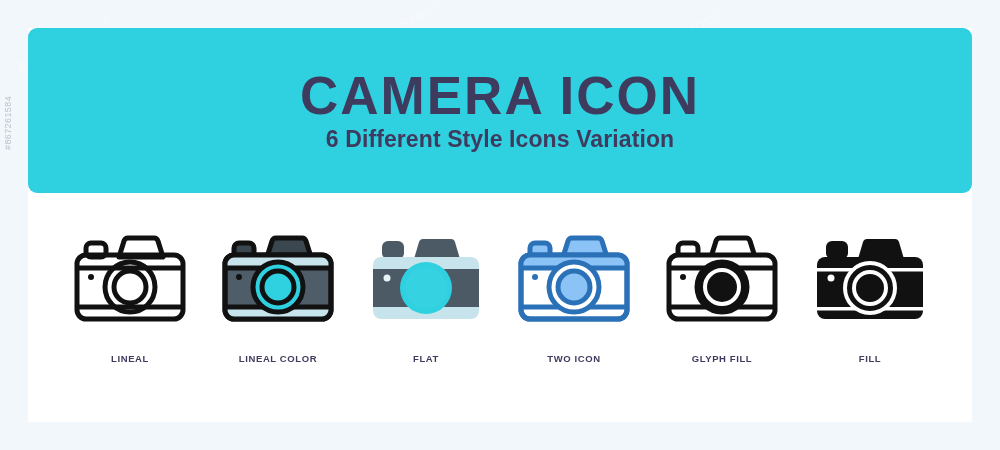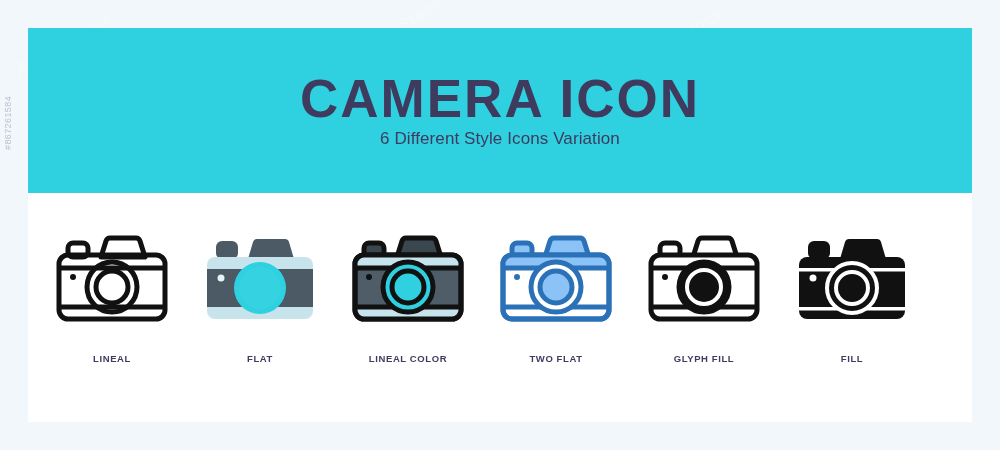--- a/index.html
+++ b/index.html
@@ -25,44 +25,45 @@
     flex-direction: column;
   }
   .header {
     background: #2fd0e0;
     height: 165px;
     flex: 0 0 165px;
     display: flex;
     flex-direction: column;
     align-items: center;
     justify-content: center;
+    border-radius: 9px;
   }
   .title {
     font-size: 53px;
     font-weight: 700;
     letter-spacing: 2px;
     color: #3f3b5e;
     line-height: 1;
     margin: 0 0 4px 0;
     text-align: center;
   }
   .subtitle {
-    font-size: 17px;
-    font-weight: 400;
+    font-size: 23px;
+    font-weight: 700;
     color: #3f3b5e;
     letter-spacing: 0.1px;
     margin: 0;
     text-align: center;
   }
   .body-area {
     flex: 1 1 auto;
     background: #ffffff;
     display: flex;
     align-items: flex-start;
-    justify-content: flex-start;
+    justify-content: center;
     padding: 38px 10px 0 10px;
     box-sizing: border-box;
   }
   .icon-cell {
     width: 148px;
     display: flex;
     flex-direction: column;
     align-items: center;
   }
   .icon-art {
@@ -136,62 +137,62 @@
         <line x1="5" y1="76" x2="111" y2="76" stroke="#111" stroke-width="5"></line>
         <circle cx="58" cy="56" r="25" fill="none" stroke="#111" stroke-width="5"></circle>
         <circle cx="58" cy="56" r="16" fill="none" stroke="#111" stroke-width="5"></circle>
         <circle cx="19" cy="46" r="3" fill="#111"></circle>
       </svg>
       <div class="icon-label">LINEAL</div>
     </div>
 
     <div class="icon-cell">
       <svg class="icon-art" viewBox="0 0 116 96">
-        <rect x="14" y="10" width="22" height="18" rx="6" fill="#4b5a64"></rect>
-        <path d="M46 28 L51 11 Q52 8 55 8 L83 8 Q86 8 87 11 L92 28 Z" fill="#4b5a64"></path>
-        <rect x="5" y="26" width="106" height="62" rx="8" fill="#c7e4ec"></rect>
-        <rect x="5" y="38" width="106" height="38" fill="#4b5a64"></rect>
-        <circle cx="19" cy="47" r="3.5" fill="#e8f3f7"></circle>
-        <circle cx="58" cy="57" r="26" fill="#2fd0e0"></circle>
-        <circle cx="58" cy="57" r="21" fill="#3ad6e4" opacity="0.55"></circle>
-      </svg>
-      <div class="icon-label">FLAT</div>
-    </div>
-
-    <div class="icon-cell">
-      <svg class="icon-art" viewBox="0 0 116 96">
         <rect x="14" y="12" width="20" height="14" rx="5" fill="#3b474f" stroke="#111" stroke-width="5"></rect>
         <path d="M47 26 L52 10 Q53 7 56 7 L82 7 Q85 7 86 10 L91 26 Z" fill="#3b474f" stroke="#111" stroke-width="5" stroke-linejoin="round"></path>
         <rect x="5" y="24" width="106" height="64" rx="9" fill="#4e5d68" stroke="#111" stroke-width="5"></rect>
         <path d="M7 37 H109 V26 H7 Z" fill="#c7e4ec"></path>
         <path d="M7 76 H109 V86 H7 Z" fill="#c7e4ec"></path>
         <rect x="5" y="24" width="106" height="64" rx="9" fill="none" stroke="#111" stroke-width="5"></rect>
         <line x1="5" y1="37" x2="111" y2="37" stroke="#111" stroke-width="5"></line>
         <line x1="5" y1="76" x2="111" y2="76" stroke="#111" stroke-width="5"></line>
         <circle cx="58" cy="56" r="25" fill="#2fd0e0" stroke="#111" stroke-width="5"></circle>
         <circle cx="58" cy="56" r="16" fill="#2fd0e0" stroke="#111" stroke-width="5"></circle>
         <circle cx="19" cy="46" r="3" fill="#111"></circle>
       </svg>
       <div class="icon-label">LINEAL COLOR</div>
     </div>
 
     <div class="icon-cell">
       <svg class="icon-art" viewBox="0 0 116 96">
+        <rect x="14" y="10" width="22" height="18" rx="6" fill="#4b5a64"></rect>
+        <path d="M46 28 L51 11 Q52 8 55 8 L83 8 Q86 8 87 11 L92 28 Z" fill="#4b5a64"></path>
+        <rect x="5" y="26" width="106" height="62" rx="8" fill="#c7e4ec"></rect>
+        <rect x="5" y="38" width="106" height="38" fill="#4b5a64"></rect>
+        <circle cx="19" cy="47" r="3.5" fill="#e8f3f7"></circle>
+        <circle cx="58" cy="57" r="26" fill="#2fd0e0"></circle>
+        <circle cx="58" cy="57" r="21" fill="#3ad6e4" opacity="0.55"></circle>
+      </svg>
+      <div class="icon-label">FLAT</div>
+    </div>
+
+    <div class="icon-cell">
+      <svg class="icon-art" viewBox="0 0 116 96">
         <rect x="14" y="12" width="20" height="14" rx="5" fill="#8cc3f7" stroke="#2b71b8" stroke-width="5"></rect>
         <path d="M47 26 L52 10 Q53 7 56 7 L82 7 Q85 7 86 10 L91 26 Z" fill="#8cc3f7" stroke="#2b71b8" stroke-width="5" stroke-linejoin="round"></path>
         <rect x="5" y="24" width="106" height="64" rx="9" fill="#ffffff" stroke="#2b71b8" stroke-width="5"></rect>
         <path d="M7 26 H109 V37 H7 Z" fill="#8cc3f7"></path>
         <rect x="5" y="24" width="106" height="64" rx="9" fill="none" stroke="#2b71b8" stroke-width="5"></rect>
         <line x1="5" y1="37" x2="111" y2="37" stroke="#2b71b8" stroke-width="5"></line>
         <line x1="5" y1="76" x2="111" y2="76" stroke="#2b71b8" stroke-width="5"></line>
         <circle cx="58" cy="56" r="25" fill="#ffffff" stroke="#2b71b8" stroke-width="5"></circle>
         <circle cx="58" cy="56" r="16" fill="#8cc3f7" stroke="#2b71b8" stroke-width="5"></circle>
         <circle cx="19" cy="46" r="3" fill="#2b71b8"></circle>
       </svg>
-      <div class="icon-label">TWO FLAT</div>
+      <div class="icon-label">TWO ICON</div>
     </div>
 
     <div class="icon-cell">
       <svg class="icon-art" viewBox="0 0 116 96">
         <rect x="14" y="12" width="20" height="14" rx="5" fill="#ffffff" stroke="#111" stroke-width="5"></rect>
         <path d="M47 26 L52 10 Q53 7 56 7 L82 7 Q85 7 86 10 L91 26 Z" fill="#ffffff" stroke="#111" stroke-width="5" stroke-linejoin="round"></path>
         <rect x="5" y="24" width="106" height="64" rx="9" fill="#ffffff" stroke="#111" stroke-width="5"></rect>
         <line x1="5" y1="37" x2="111" y2="37" stroke="#111" stroke-width="5"></line>
         <line x1="5" y1="76" x2="111" y2="76" stroke="#111" stroke-width="5"></line>
         <circle cx="58" cy="56" r="25" fill="#111" stroke="#111" stroke-width="5"></circle>

